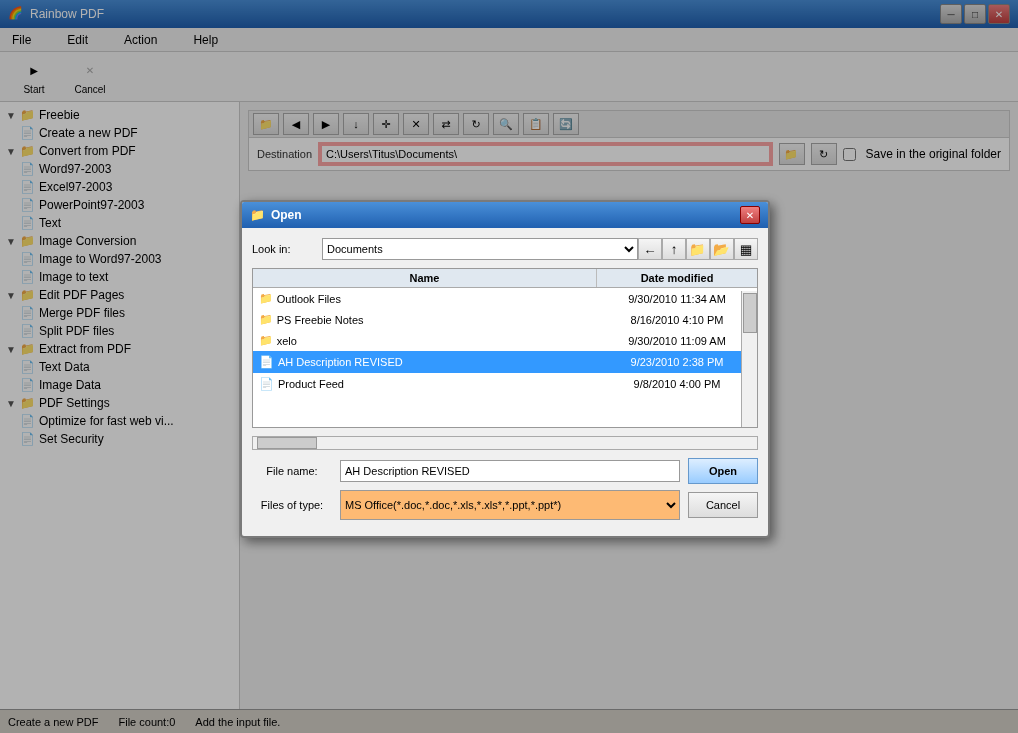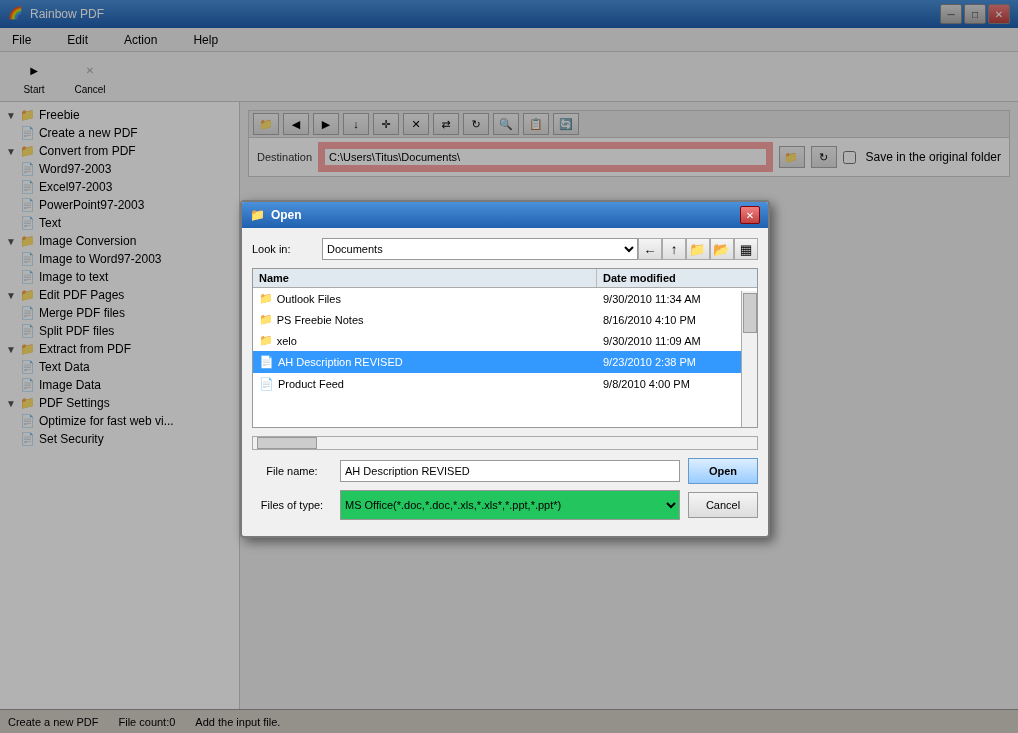--- a/index.html
+++ b/index.html
@@ -87,21 +87,21 @@
       display: flex;
       align-items: center;
       background: white;
       border: 1px solid #ccc;
       padding: 4px 8px;
       margin-bottom: 8px;
       gap: 6px;
     }
     .dest-label { font-size: 11px; color: #333; }
     .dest-input {
-      flex: 1; border: 7px solid #fca5a5; padding: 2px 4px; font-size: 11px;
+      flex: 1; border: 4px solid #fca5a5; padding: 2px 4px; font-size: 11px;
     }
     .dest-checkbox { margin-right: 4px; }
 
     
     .content-toolbar {
       background: #e8e8e8;
       border: 1px solid #ccc;
       border-bottom: none;
       padding: 2px 4px;
       display: flex;
@@ -202,21 +202,21 @@
     .file-row.selected { background: #3399ff; color: white; }
     .file-cell-name { flex: 1; padding: 2px 6px; display: flex; align-items: center; gap: 4px; }
     .file-cell-date { width: 160px; padding: 2px 6px; }
     .folder-icon { color: #e8b800; }
     .file-icon { color: #3366cc; font-size: 12px; }
 
     
     .field-row { display: flex; align-items: center; gap: 8px; margin-bottom: 6px; }
     .field-label { font-size: 11px; width: 80px; text-align: center; }
     .field-input { flex: 1; height: 22px; border: 1px solid #999; padding: 2px 4px; font-size: 11px; }
-    .field-select { flex: 1; height: 30px; border: 1px solid #999; font-size: 11px; background: #22c55e; }
+    .field-select { flex: 1; height: 30px; border: 1px solid #999; font-size: 11px; background: #fdba74; }
     .open-btn {
       width: 70px; height: 26px;
       background: linear-gradient(to bottom, #ddeeff, #99ccff);
       border: 1px solid #6699cc;
       cursor: pointer; font-size: 11px; font-weight: bold;
     }
     .cancel-btn {
       width: 70px; height: 26px;
       background: linear-gradient(to bottom, #f5f5f5, #ddd);
       border: 1px solid #999;
@@ -388,21 +388,21 @@
         <select class="dialog-select">
           <option>Documents</option>
         </select>
         <button class="nav-btn">←</button>
         <button class="nav-btn">↑</button>
         <button class="nav-btn">📁</button>
         <button class="nav-btn">📂</button>
         <button class="nav-btn">▦</button>
       </div>
 
-      <div class="file-list-container" style="position:relative;">
+      <div class="file-list-container" style="position:relative;text-align:center;">
         <div class="file-list-header">
           <div class="file-col-name">Name</div>
           <div class="file-col-date">Date modified</div>
         </div>
         <div class="file-list-body">
 
           <div class="file-row">
             <div class="file-cell-name">
               <span class="folder-icon">📁</span>
               <span>Outlook Files</span>

